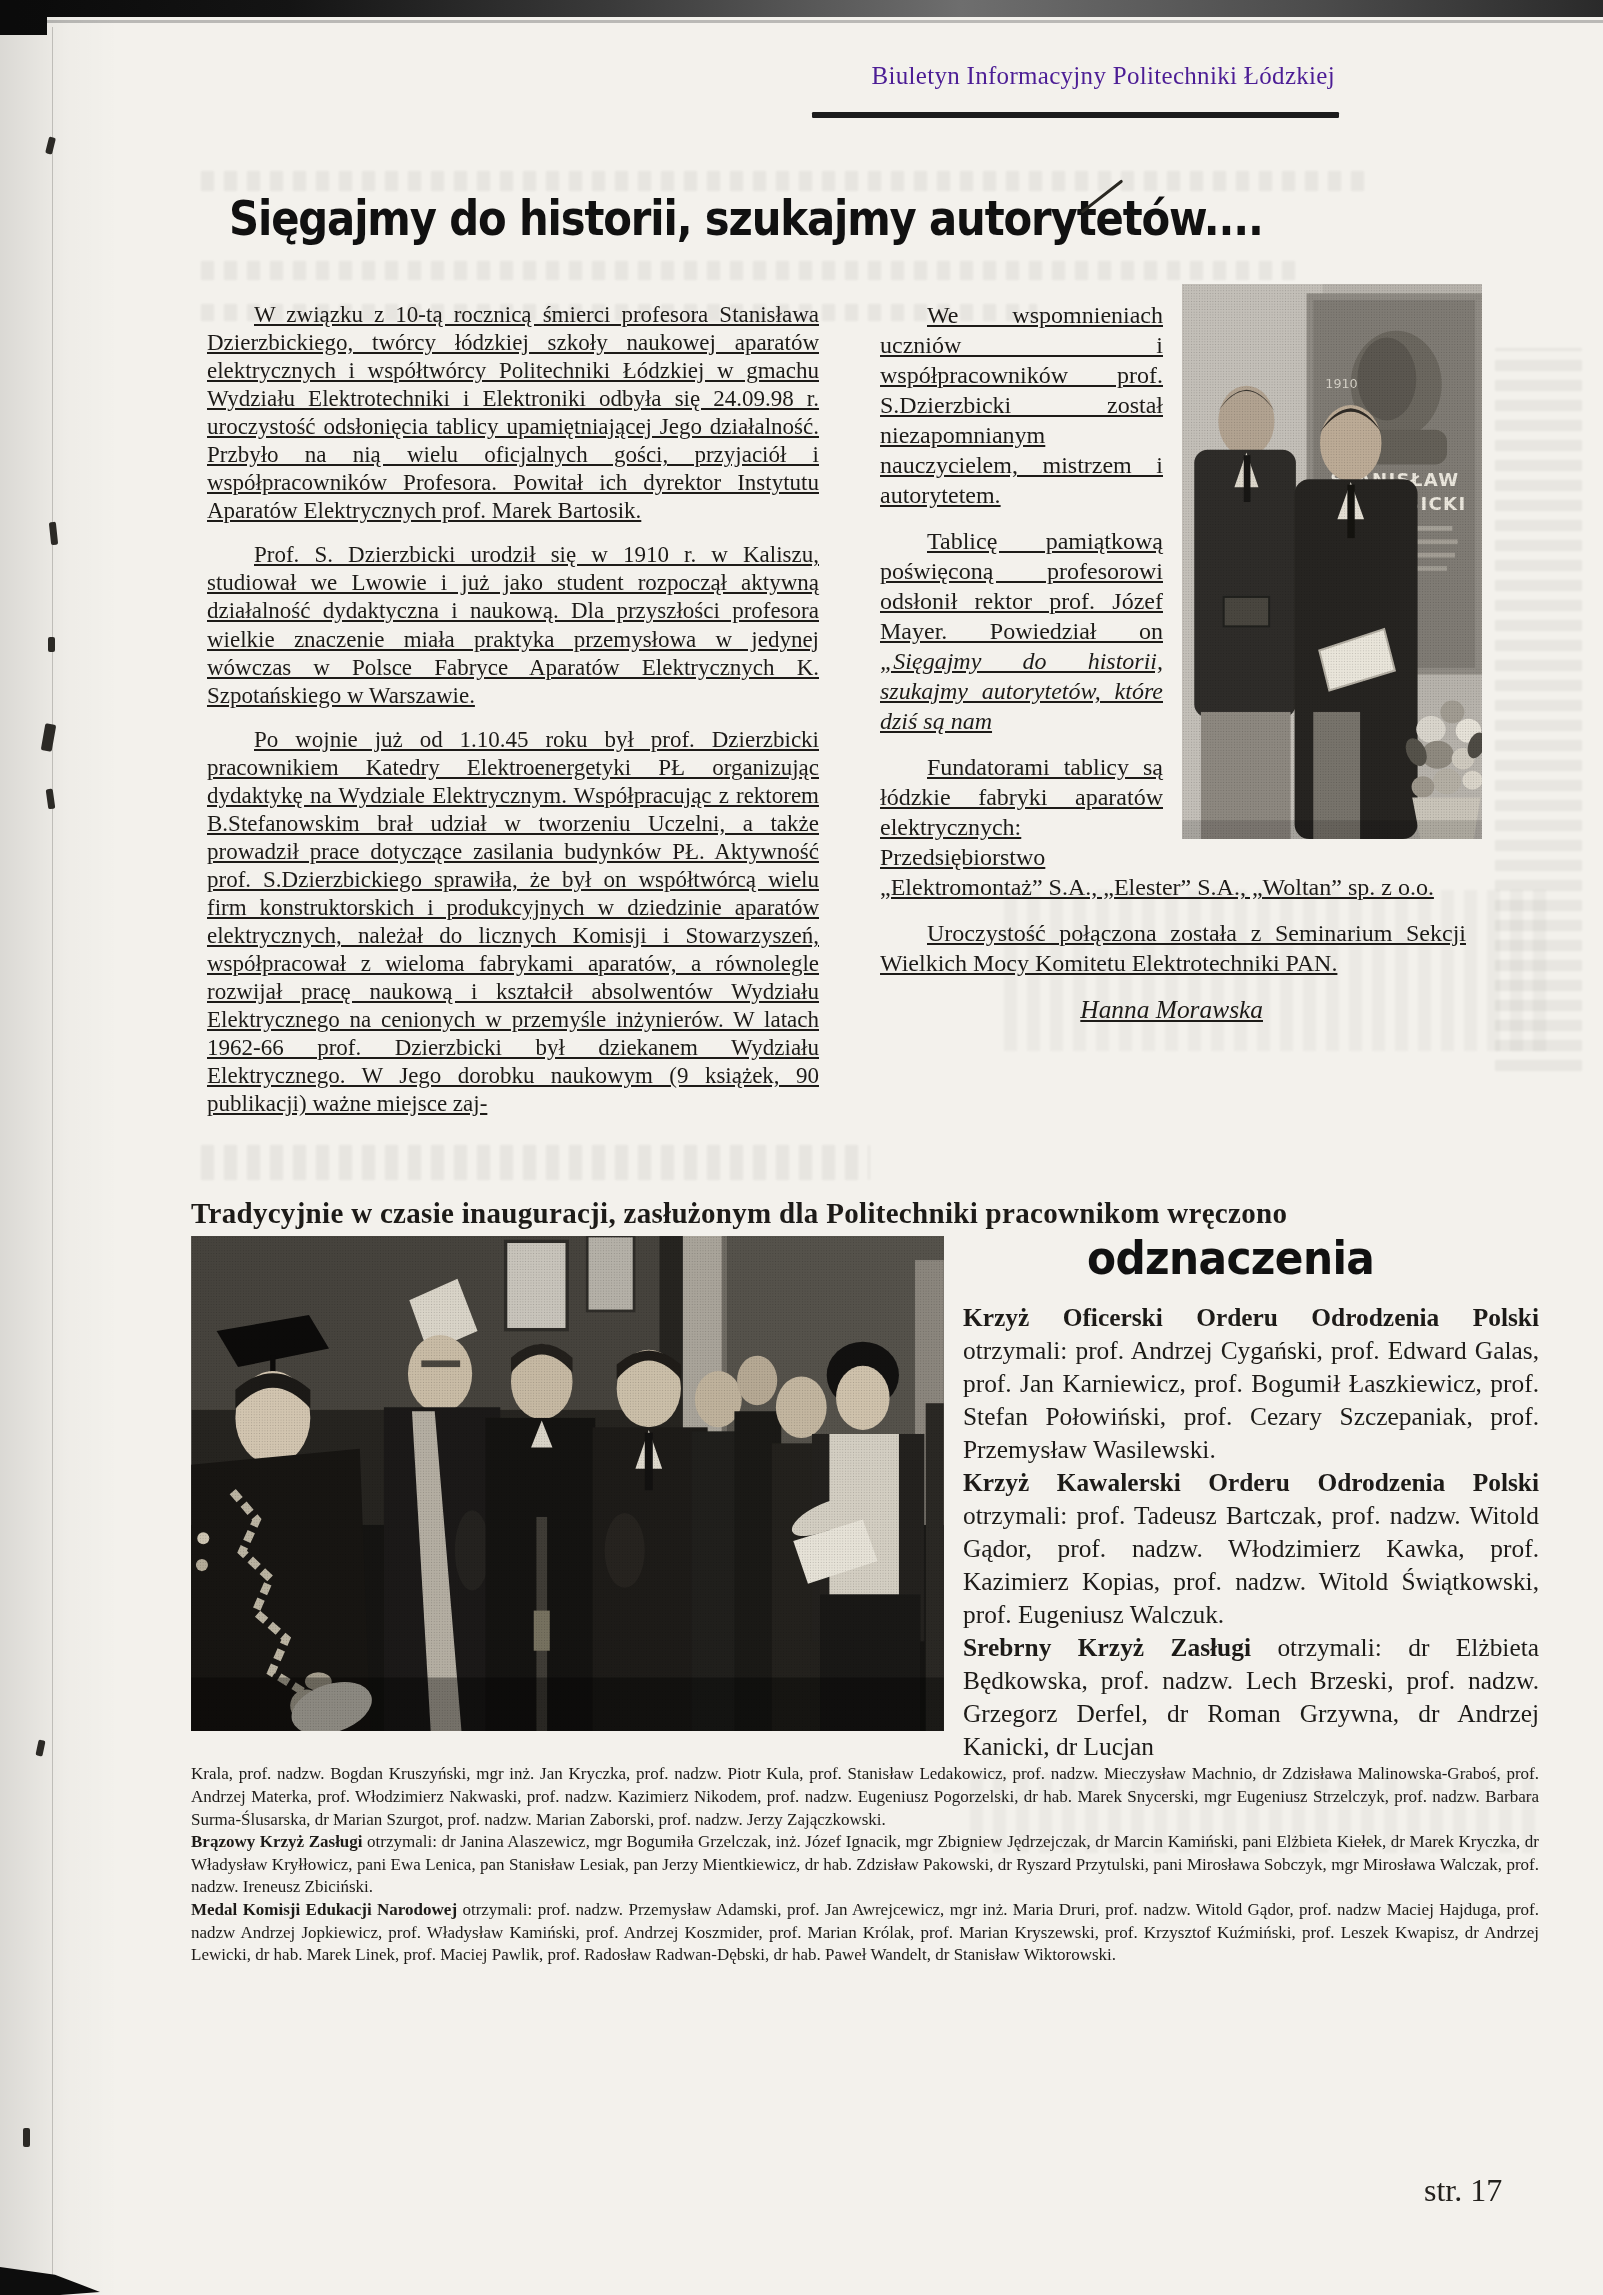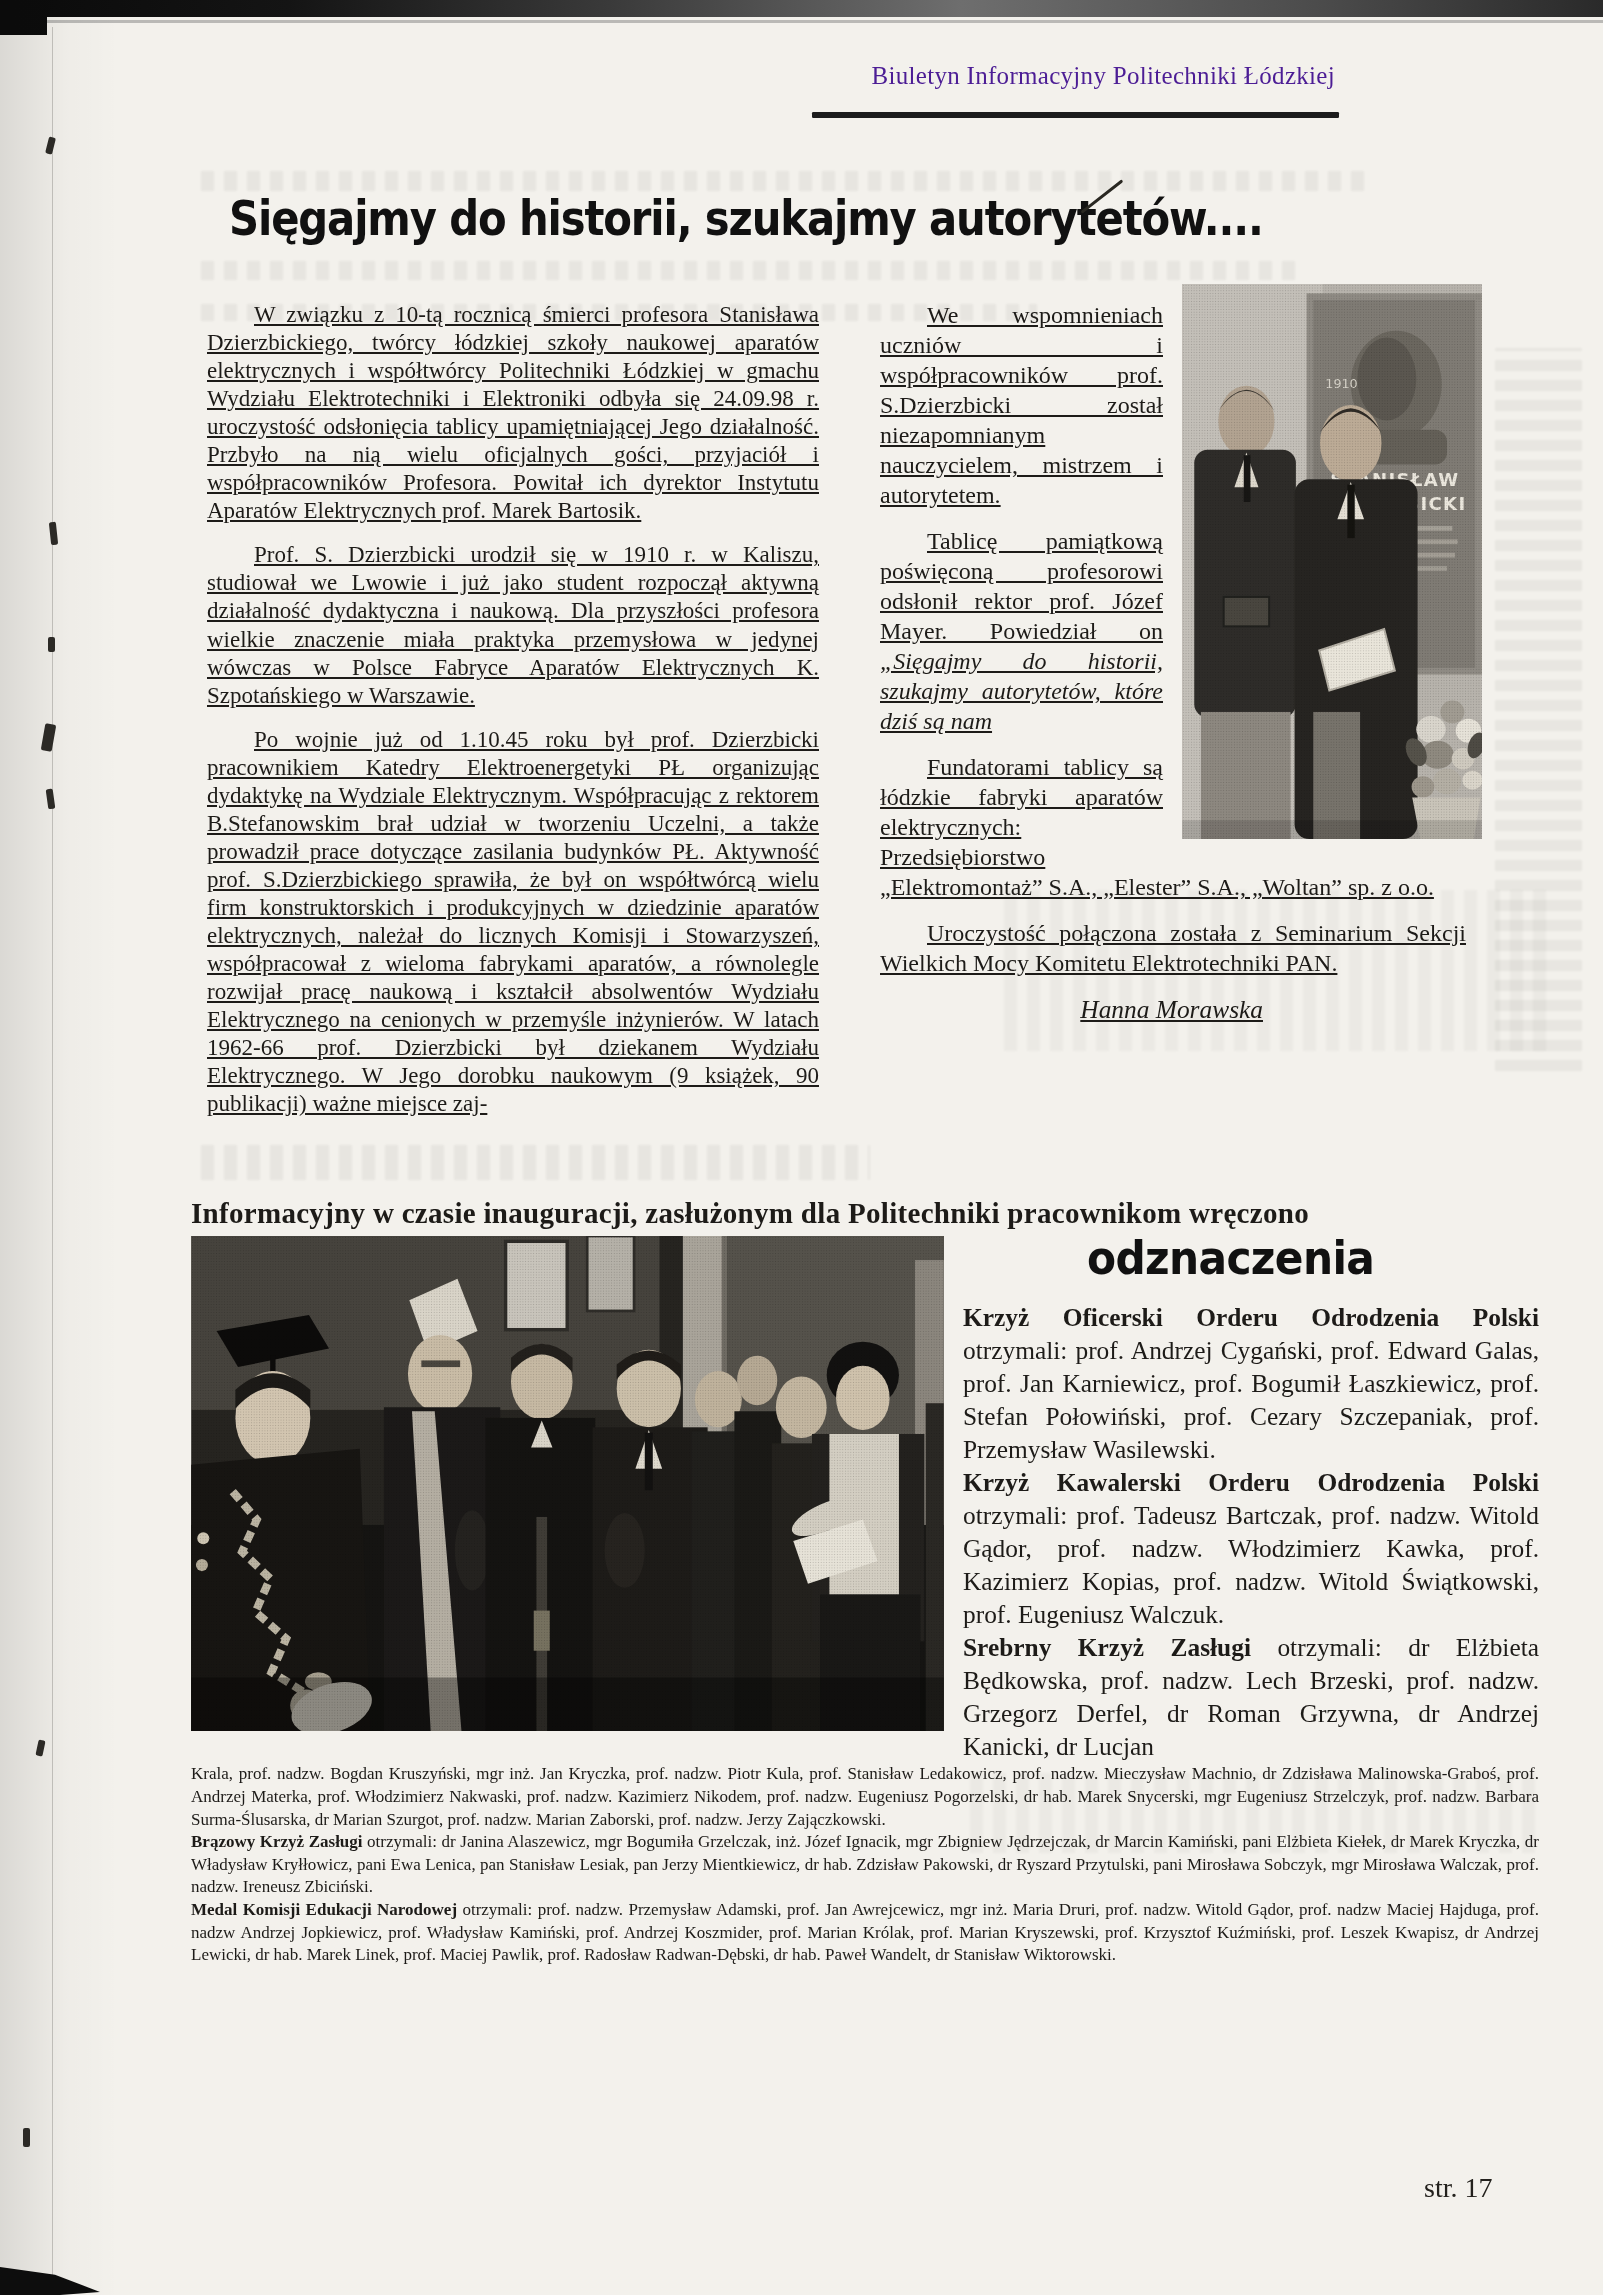--- a/index.html
+++ b/index.html
@@ -43,21 +43,21 @@
   .article2{top:1196px;left:191px;width:1348px;font-size:25.4px;line-height:1.3;text-align:justify;hyphens:auto;}
   .article2 p{margin:0;}
   .intro-head{font-size:29px;font-weight:700;line-height:1.2;margin:0 0 8px 0;text-align:left;letter-spacing:0.3px;}
   .photo2wrap{float:left;width:753px;height:495px;margin:5.4px 19px 12px 0;position:relative;}
   .odz-title{font-family:"DejaVu Sans", sans-serif;font-weight:800;font-size:47px;letter-spacing:-0.7px;
     text-align:center;padding-right:40px;margin:1.3px 0 17.4px 0 !important;text-indent:0;color:#111;
     line-height:1.1;}
   .odz-title span{display:inline-block;transform:scaleX(.9);}
   .lead{font-weight:700;}
   .fullwidth{clear:left;font-size:17px;line-height:1.33;}
-  .page-num{top:2172px;left:1424px;font-size:28px;color:#23211d;}
+  .page-num{top:2172px;left:1424px;font-size:32px;color:#23211d;}
   
   .halftone{position:absolute;inset:0;pointer-events:none;
     background-image:radial-gradient(rgba(20,18,15,.20) 0.7px, transparent 0.9px);
     background-size:2.7px 2.7px;mix-blend-mode:multiply;}
   .photoframe{box-shadow:0 0 0 0.7px rgba(40,38,34,.25) inset;}
 </style>
 </head>
 <body>
 
 <div class="abs top-band"></div>
@@ -151,21 +151,21 @@
   </div>
 
   <p class="indent">We wspomnieniach uczniów i współpracowników prof. S.Dzierzbicki został niezapomnianym nauczycielem, mistrzem i autorytetem.</p>
   <p class="indent"><span>Tablicę pamiątkową poświęconą profesorowi odsłonił rektor prof. Józef Mayer. Powiedział on </span><span class="ital">„Sięgajmy do historii, szukajmy autorytetów, które dziś są nam</span></p>
   <p class="indent">Fundatorami tablicy są łódzkie fabryki aparatów elektrycznych: Przedsiębiorstwo „Elektromontaż” S.A., „Elester” S.A., „Woltan” sp. z o.o.</p>
   <p class="indent">Uroczystość połączona została z Seminarium Sekcji Wielkich Mocy Komitetu Elektrotechniki PAN.</p>
   <p class="signature">Hanna Morawska</p>
 </div>
 
 <div class="abs article2">
-  <p class="intro-head">Informacyjny w czasie inauguracji, zasłużonym dla Politechniki pracownikom wręczono</p>
+  <p class="intro-head">Tradycyjnie w czasie inauguracji, zasłużonym dla Politechniki pracownikom wręczono</p>
 
   <div class="photo2wrap photoframe">
     <svg width="753" height="495" viewBox="0 0 1125 740">
       <rect width="1125" height="740" fill="#262420"></rect>
       <rect x="0" y="0" width="700" height="260" fill="#6e6a62" opacity=".45"></rect>
       <rect x="470" y="8" width="92" height="132" fill="#c8c4bb" stroke="#2e2c28" stroke-width="5"></rect>
       <rect x="592" y="0" width="70" height="112" fill="#b5b1a8" stroke="#2e2c28" stroke-width="4"></rect>
       <rect x="836" y="0" width="120" height="210" fill="#3a3733"></rect>
       <rect x="735" y="0" width="60" height="740" fill="#a9a49a"></rect>
       <rect x="793" y="0" width="8" height="740" fill="#6f6b63"></rect>

